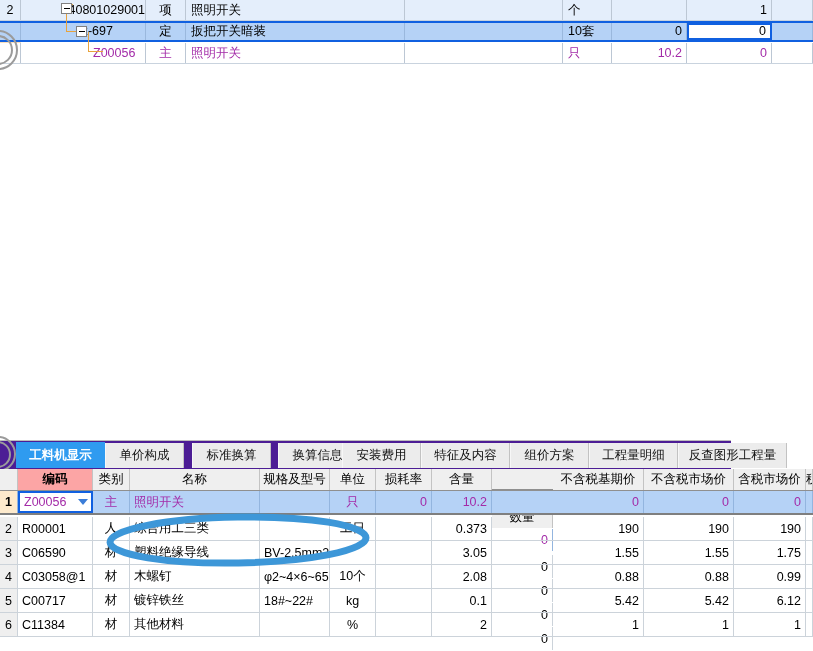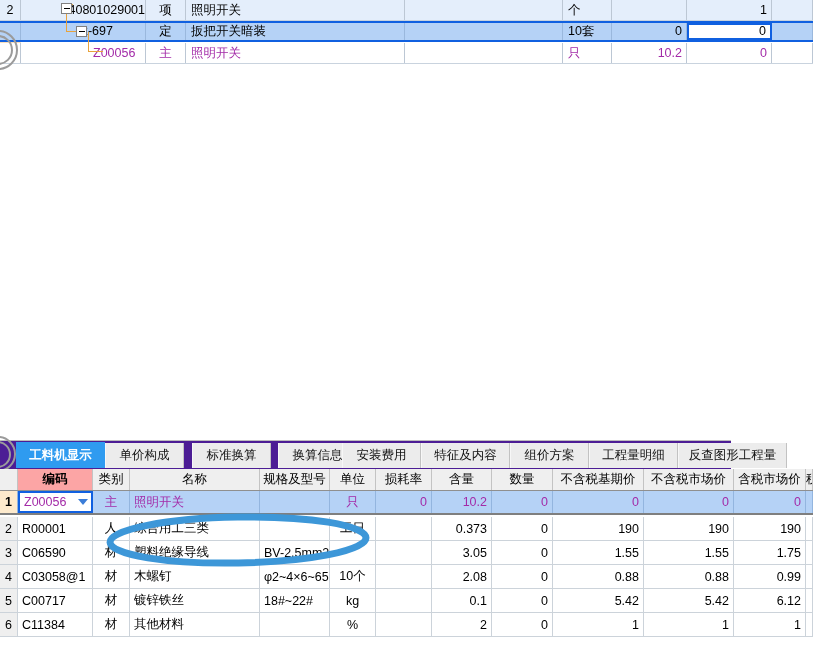--- a/index.html
+++ b/index.html
@@ -228,21 +228,21 @@
 
   
   .b-gutter { left: 0px;   width: 18px; }
   .b-code   { left: 18px;  width: 75px; }
   .b-cat    { left: 93px;  width: 37px; }
   .b-name   { left: 130px; width: 130px; }
   .b-spec   { left: 260px; width: 70px; }
   .b-unit   { left: 330px; width: 46px; }
   .b-loss   { left: 376px; width: 56px; }
   .b-cont   { left: 432px; width: 60px; }
-  .b-qty    { left: 492px; width: 61px; }
+  .b-qty    { left: 492px; width: 61px; margin-top: 38px; }
   .b-p1     { left: 553px; width: 91px; }
   .b-p2     { left: 644px; width: 90px; text-align: center; }
   .b-p3     { left: 734px; width: 72px; }
   .b-p4     { left: 806px; width: 7px; border-right: none; }
 
   
   .code-editor {
     background: #ffffff;
     border: 2px solid #1060e0 !important;
     box-sizing: border-box;

